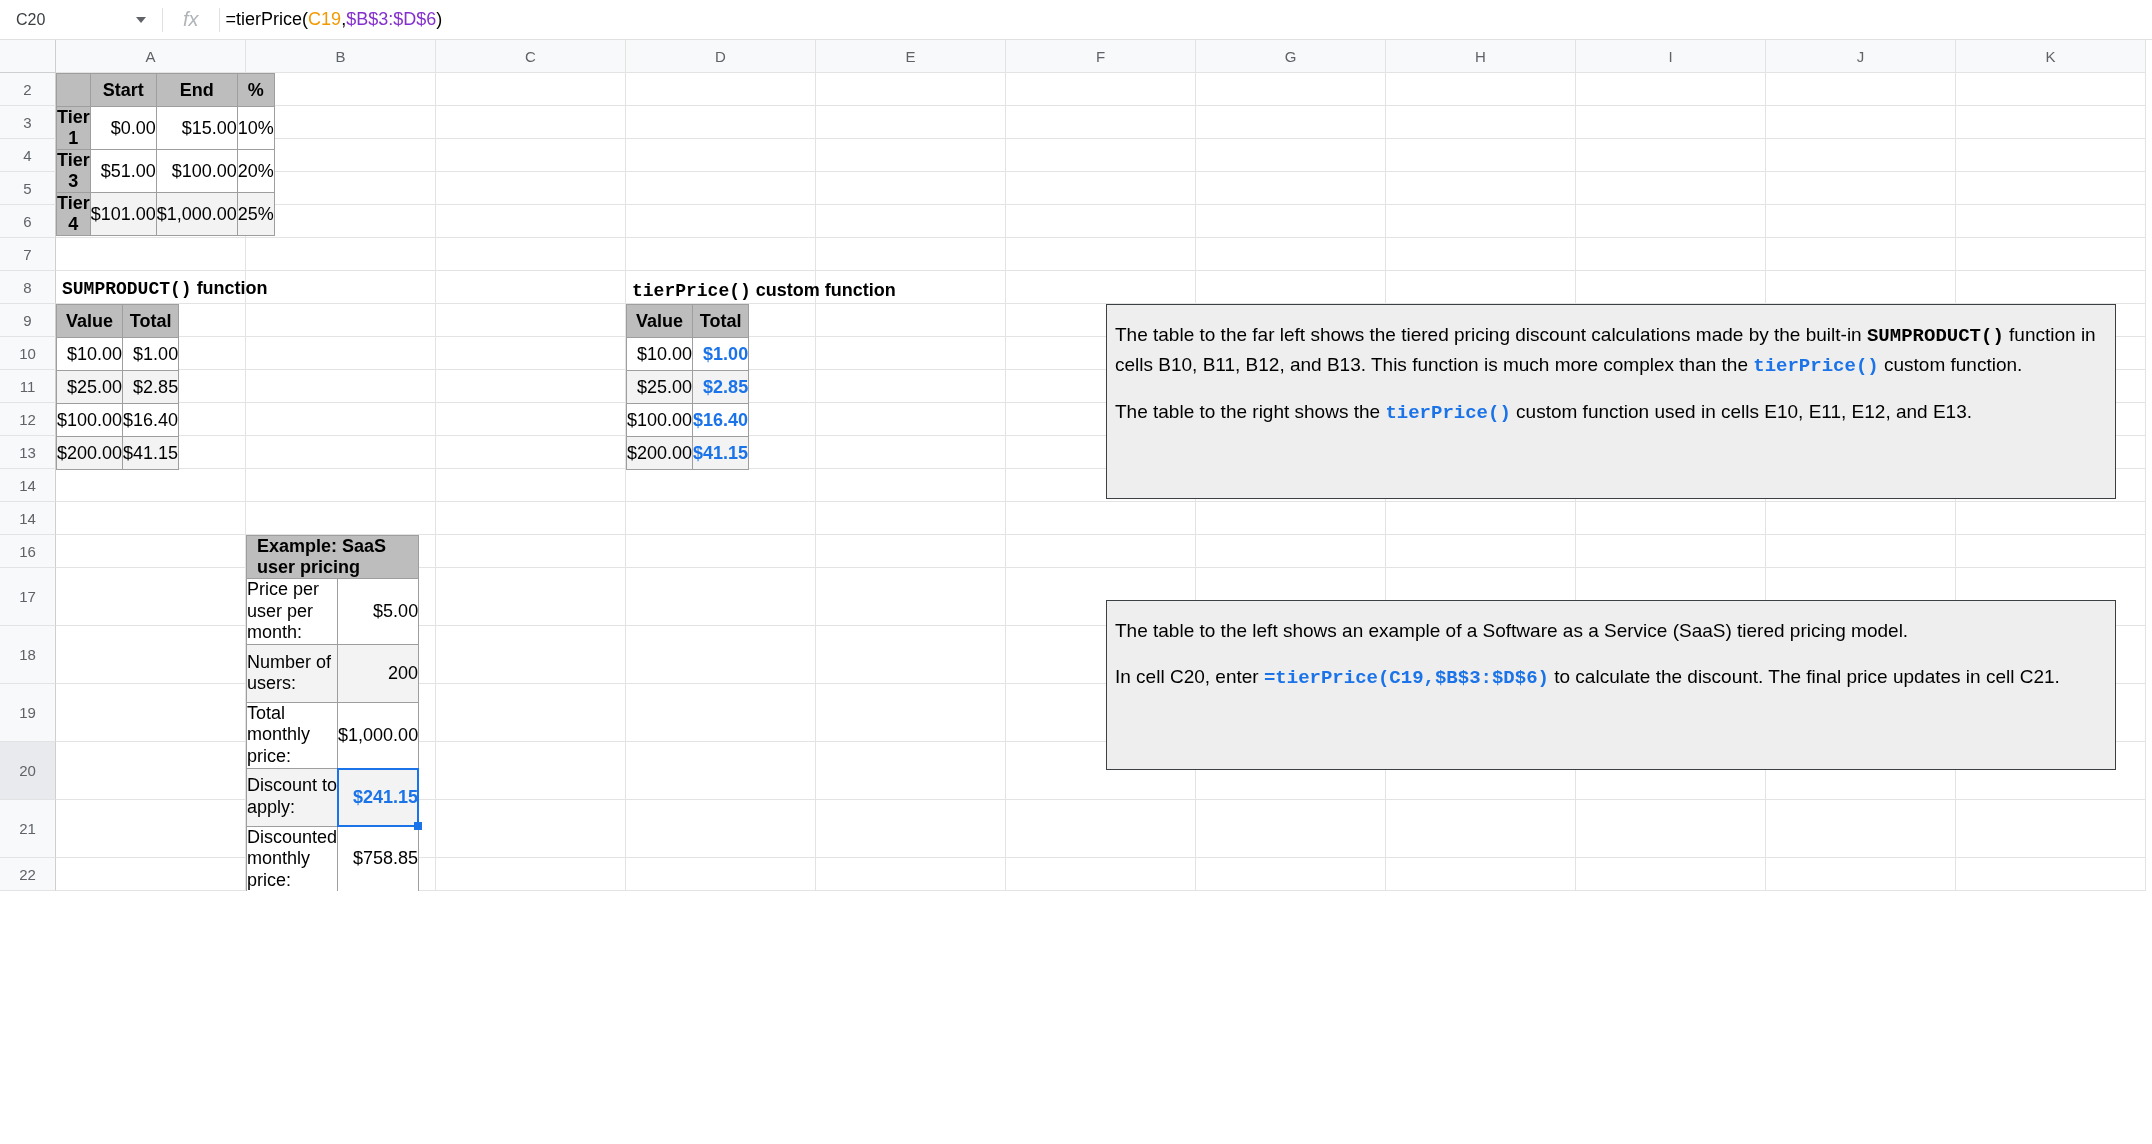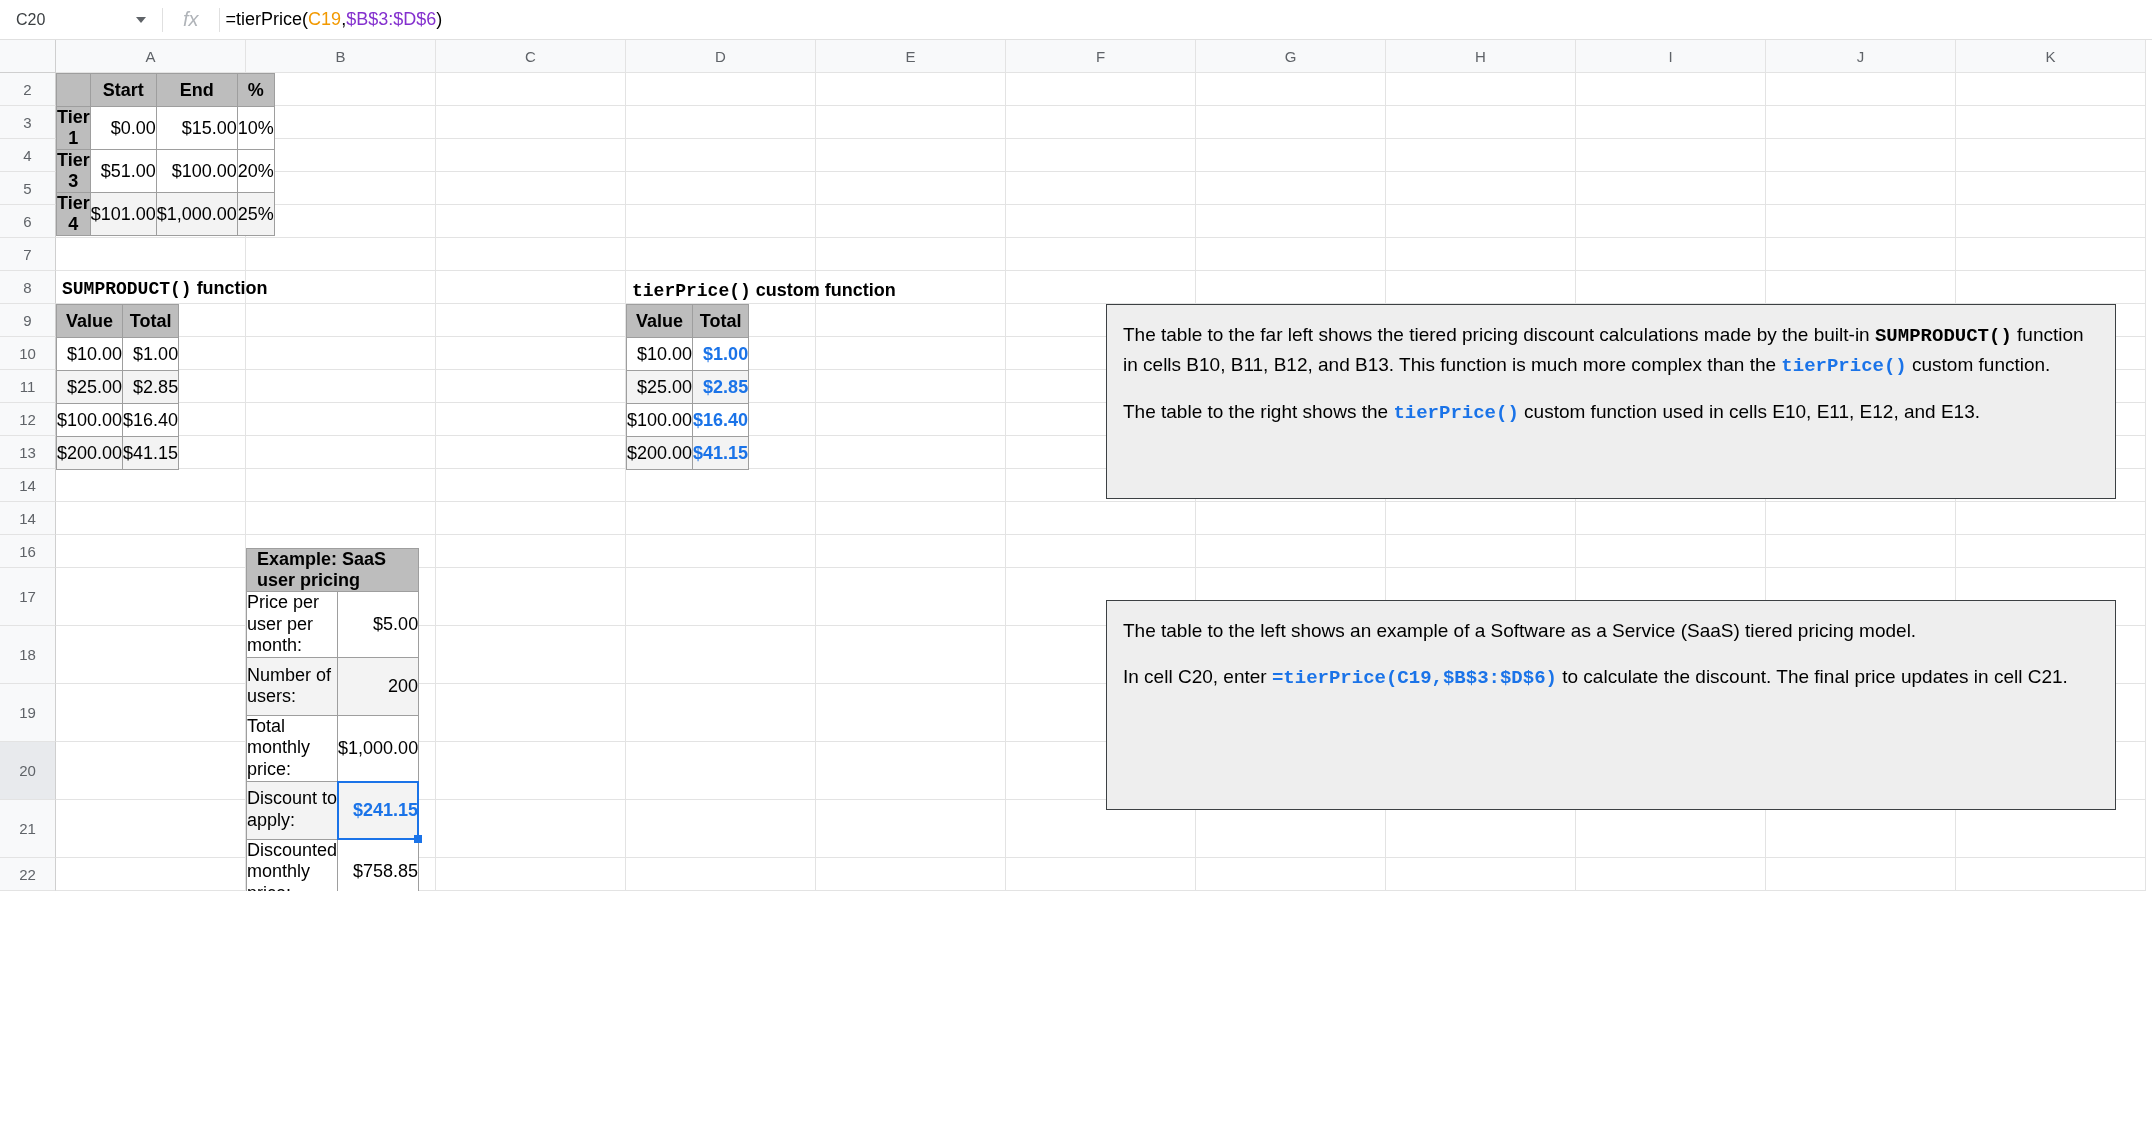--- a/index.html
+++ b/index.html
@@ -146,21 +146,21 @@
   .section-title {
     position: absolute;
     font-size: 18px;
     white-space: nowrap;
   }
 
   .note-box {
     position: absolute;
     background: #eeeeee;
     border: 1.5px solid #3c4043;
-    padding: 16px 16px;
+    padding: 16px 8px;
     font-size: 19px;
     line-height: 1.45;
     white-space: normal;
     pointer-events: auto;
   }
   .note-box .mono { color:#000; font-weight:bold; }
   .note-box .mono.blue { color:#1a73e8; font-weight:bold; }
 
   .wrap { position: relative; }
 </style>
@@ -595,21 +595,21 @@
       <div>
         <span>The table to the far left shows the tiered pricing discount calculations made by the built-in </span><span class="mono">SUMPRODUCT()</span><span> function in cells B10, B11, B12, and B13. This function is much more complex than the </span><span class="mono blue">tierPrice()</span><span> custom function.</span>
       </div>
       <div style="height:18px;"></div>
       <div>
         <span>The table to the right shows the </span><span class="mono blue">tierPrice()</span><span> custom function used in cells E10, E11, E12, and E13.</span>
       </div>
     </div>
 
     <div class="overlay" style="left:190px; top:495px;">
-      <table class="ov-table" style="table-layout:fixed;margin-top:13px;">
+      <table class="ov-table" style="table-layout:fixed;">
         <tbody>
             <tr>
               <th class="hdr-gray" colspan="2" style="text-align:left; padding-left:10px; width:380px;">Example: SaaS user pricing</th>
             </tr>
         <tr style="height:58px;">
           <td class="band-wt" style="width:190px; white-space:normal; line-height:1.2;">Price per user per month:</td>
           <td class="num band-wt" style="width:190px;">$5.00</td>
         </tr>
         <tr style="height:58px;">
           <td class="band-lt" style="white-space:normal; line-height:1.2;">Number of users:</td>
@@ -628,21 +628,21 @@
           </td>
         </tr>
         <tr style="height:58px;">
           <td class="band-wt" style="white-space:normal; line-height:1.2;">Discounted monthly price:</td>
           <td class="num band-wt">$758.85</td>
         </tr>
       </tbody>
         </table>
     </div>
 
-    <div class="note-box" style="left:1050px; top:560px; width:1010px; height:210px;">
+    <div class="note-box" style="left:1050px; top:560px; width:1010px; height:170px;">
       <div>The table to the left shows an example of a Software as a Service (SaaS) tiered pricing model.</div>
       <div style="height:18px;"></div>
       <div>
         <span>In cell C20, enter </span><span class="mono blue">=tierPrice(C19,$B$3:$D$6)</span><span> to calculate the discount. The final price updates in cell C21.</span>
       </div>
     </div>
 
   </div>
 
 </div>

